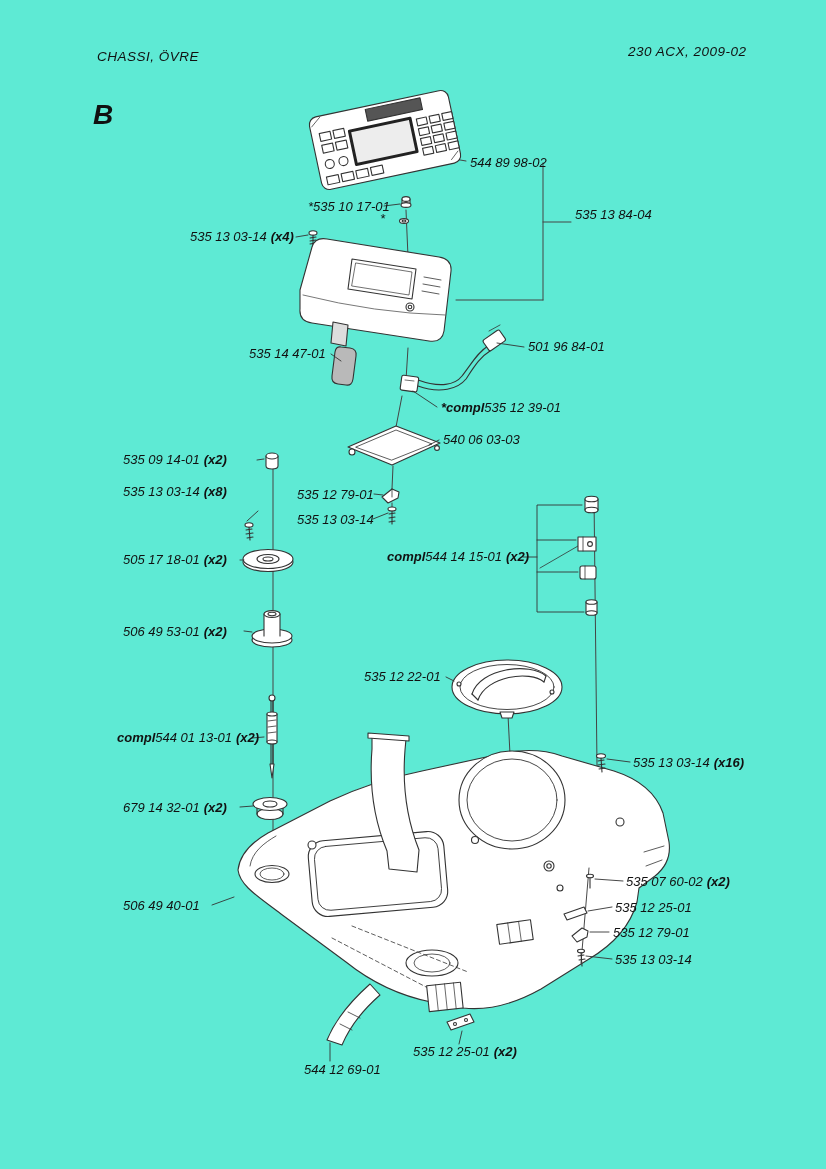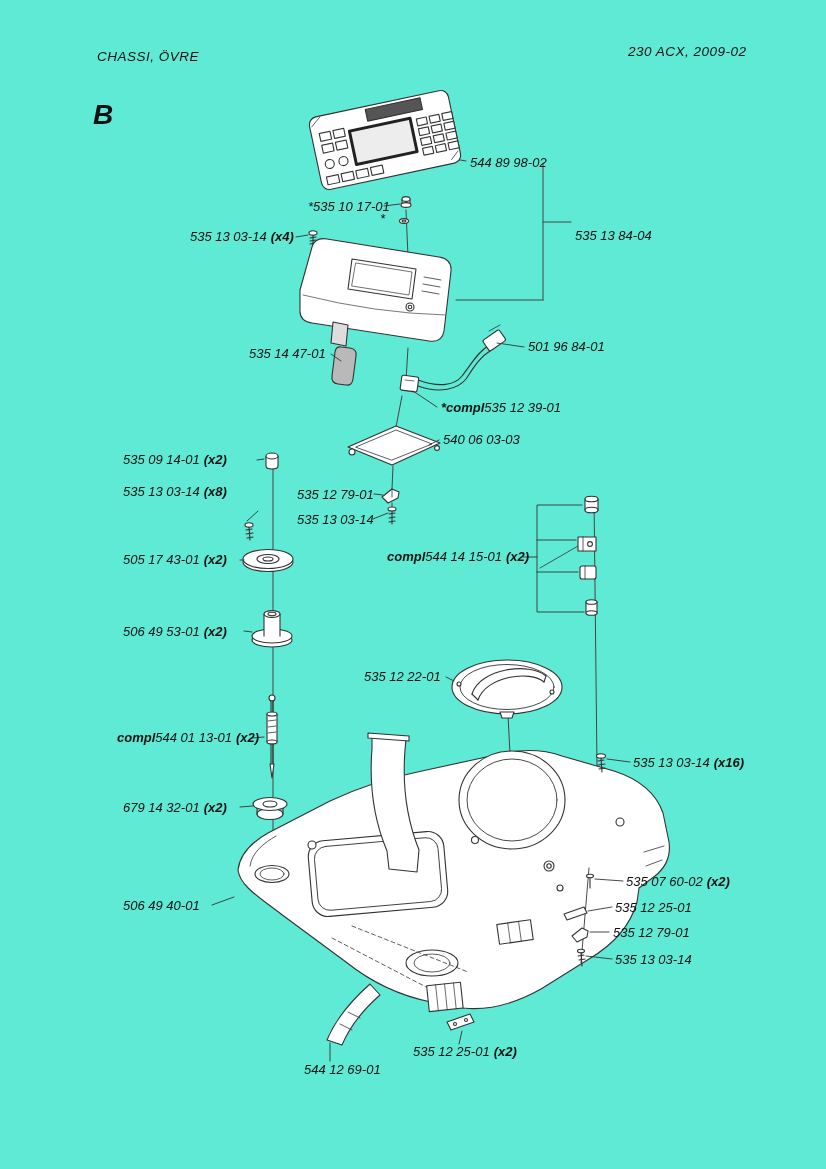--- a/index.html
+++ b/index.html
@@ -342,31 +342,31 @@
       <line x1="609" y1="932" x2="590" y2="932"></line>
       <line x1="612" y1="959" x2="586" y2="956"></line>
       <line x1="459" y1="1044" x2="462" y2="1031"></line>
       <line x1="330" y1="1061" x2="330" y2="1043"></line>
     </g>
   </svg>
 
   <div class="co" style="left:470px;top:156px"><span class="prefix"></span><span class="num">544 89 98-02</span><span class="qty"></span></div>
   <div class="co" style="left:308px;top:200px"><span class="prefix"></span><span class="num">*535 10 17-01</span><span class="qty"></span></div>
   <div class="co" style="left:380px;top:212px"><span class="prefix"></span><span class="num">*</span><span class="qty"></span></div>
-  <div class="co" style="left:575px;top:229px"><span class="prefix"></span><span class="num">535 13 84-04</span><span class="qty"></span></div>
+  <div class="co" style="left:575px;top:208px"><span class="prefix"></span><span class="num">535 13 84-04</span><span class="qty"></span></div>
   <div class="co" style="left:190px;top:230px"><span class="prefix"></span><span class="num">535 13 03-14</span><span class="qty">(x4)</span></div>
   <div class="co" style="left:249px;top:347px"><span class="prefix"></span><span class="num">535 14 47-01</span><span class="qty"></span></div>
   <div class="co" style="left:528px;top:340px"><span class="prefix"></span><span class="num">501 96 84-01</span><span class="qty"></span></div>
   <div class="co" style="left:441px;top:401px"><span class="prefix">*compl</span><span class="num">535 12 39-01</span><span class="qty"></span></div>
   <div class="co" style="left:443px;top:433px"><span class="prefix"></span><span class="num">540 06 03-03</span><span class="qty"></span></div>
   <div class="co" style="left:123px;top:453px"><span class="prefix"></span><span class="num">535 09 14-01</span><span class="qty">(x2)</span></div>
   <div class="co" style="left:297px;top:488px"><span class="prefix"></span><span class="num">535 12 79-01</span><span class="qty"></span></div>
   <div class="co" style="left:123px;top:485px"><span class="prefix"></span><span class="num">535 13 03-14</span><span class="qty">(x8)</span></div>
   <div class="co" style="left:297px;top:513px"><span class="prefix"></span><span class="num">535 13 03-14</span><span class="qty"></span></div>
-  <div class="co" style="left:123px;top:553px"><span class="prefix"></span><span class="num">505 17 43-01</span><span class="qty">(x2)</span></div>
+  <div class="co" style="left:123px;top:553px"><span class="prefix"></span><span class="num">505 17 18-01</span><span class="qty">(x2)</span></div>
   <div class="co" style="left:387px;top:550px"><span class="prefix">compl</span><span class="num">544 14 15-01</span><span class="qty">(x2)</span></div>
   <div class="co" style="left:123px;top:625px"><span class="prefix"></span><span class="num">506 49 53-01</span><span class="qty">(x2)</span></div>
   <div class="co" style="left:364px;top:670px"><span class="prefix"></span><span class="num">535 12 22-01</span><span class="qty"></span></div>
   <div class="co" style="left:117px;top:731px"><span class="prefix">compl</span><span class="num">544 01 13-01</span><span class="qty">(x2)</span></div>
   <div class="co" style="left:633px;top:756px"><span class="prefix"></span><span class="num">535 13 03-14</span><span class="qty">(x16)</span></div>
   <div class="co" style="left:123px;top:801px"><span class="prefix"></span><span class="num">679 14 32-01</span><span class="qty">(x2)</span></div>
   <div class="co" style="left:626px;top:875px"><span class="prefix"></span><span class="num">535 07 60-02</span><span class="qty">(x2)</span></div>
   <div class="co" style="left:123px;top:899px"><span class="prefix"></span><span class="num">506 49 40-01</span><span class="qty"></span></div>
   <div class="co" style="left:615px;top:901px"><span class="prefix"></span><span class="num">535 12 25-01</span><span class="qty"></span></div>
   <div class="co" style="left:613px;top:926px"><span class="prefix"></span><span class="num">535 12 79-01</span><span class="qty"></span></div>

